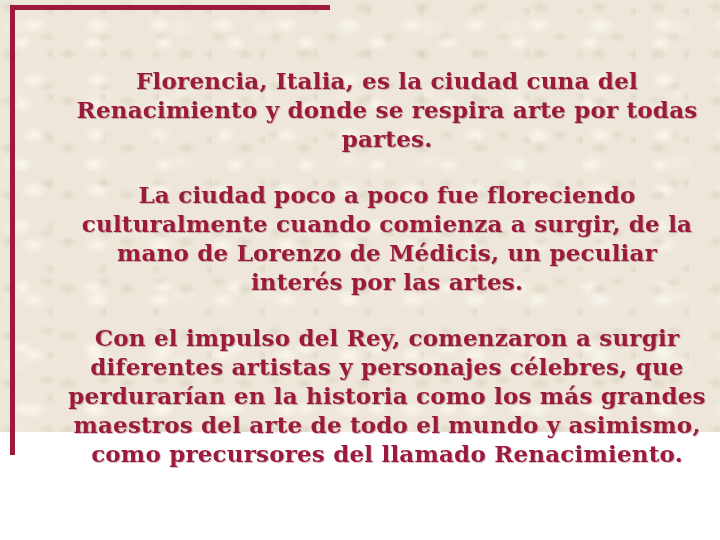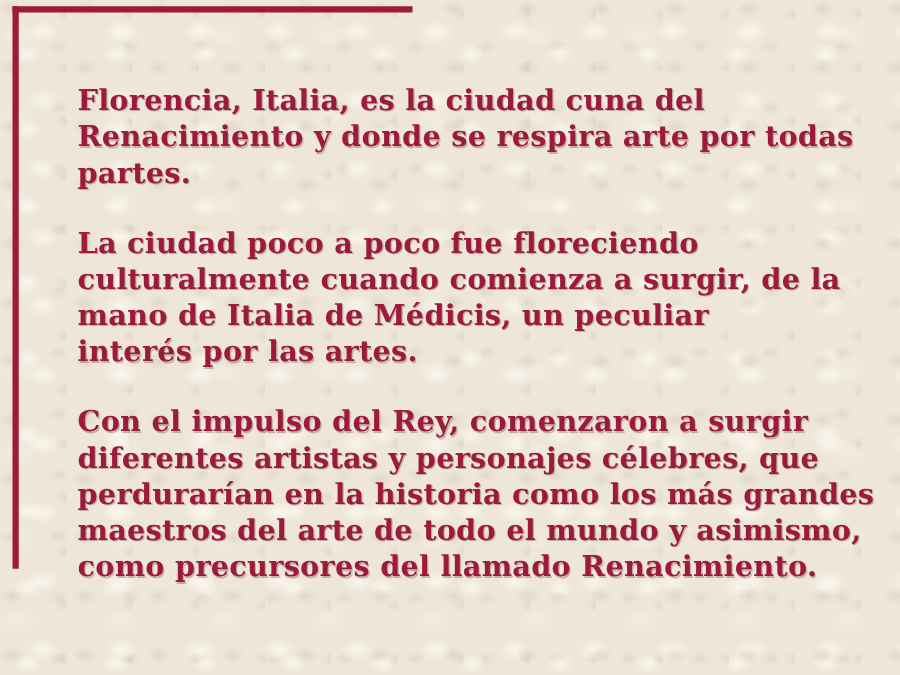--- a/index.html
+++ b/index.html
@@ -7,31 +7,32 @@
     padding: 0;
     width: 720px;
     height: 540px;
     overflow: hidden;
     font-family: "DejaVu Serif", "Liberation Serif", serif;
   }
 
   .slide {
     position: relative;
     width: 720px;
-    height: 540px;
+    height: 432px;
     background-color: #eee7d9;
     
     background-image:
       radial-gradient(ellipse 16px 11px at 9px 7px,  rgba(213,204,185,0.55) 0%, rgba(213,204,185,0) 62%),
       radial-gradient(ellipse 20px 13px at 34px 25px, rgba(250,246,238,0.95) 0%, rgba(250,246,238,0) 66%),
       radial-gradient(ellipse 13px 10px at 52px 11px, rgba(208,198,178,0.42) 0%, rgba(208,198,178,0) 60%),
       radial-gradient(ellipse 17px 12px at 22px 43px, rgba(252,248,240,0.85) 0%, rgba(252,248,240,0) 66%),
       radial-gradient(ellipse 14px 10px at 47px 37px, rgba(206,196,176,0.38) 0%, rgba(206,196,176,0) 60%),
       radial-gradient(ellipse 22px 15px at 15px 28px, rgba(244,239,229,0.7) 0%, rgba(244,239,229,0) 68%);
     background-size: 59px 47px, 63px 55px, 53px 43px, 71px 61px, 57px 49px, 83px 67px;
+    text-align: center;
   }
 
   
   .accent-frame {
     position: absolute;
     left: 10px;
     top: 5px;
     width: 320px;
     height: 450px;
     border-left: 5px solid #9c1b3d;
@@ -65,21 +66,21 @@
 <div class="slide">
 
   <div class="accent-frame"></div>
 
   <div class="text-block">
     <p>Florencia, Italia, es la ciudad cuna del
 Renacimiento y donde se respira arte por todas
 partes.</p>
     <p>La ciudad poco a poco fue floreciendo
 culturalmente cuando comienza a surgir, de la
-mano de Italia de Médicis, un peculiar
+mano de Lorenzo de Médicis, un peculiar
 interés por las artes.</p>
     <p>Con el impulso del Rey, comenzaron a surgir
 diferentes artistas y personajes célebres, que
 perdurarían en la historia como los más grandes
 maestros del arte de todo el mundo y asimismo,
 como precursores del llamado Renacimiento.</p>
   </div>
 
 </div>
 

